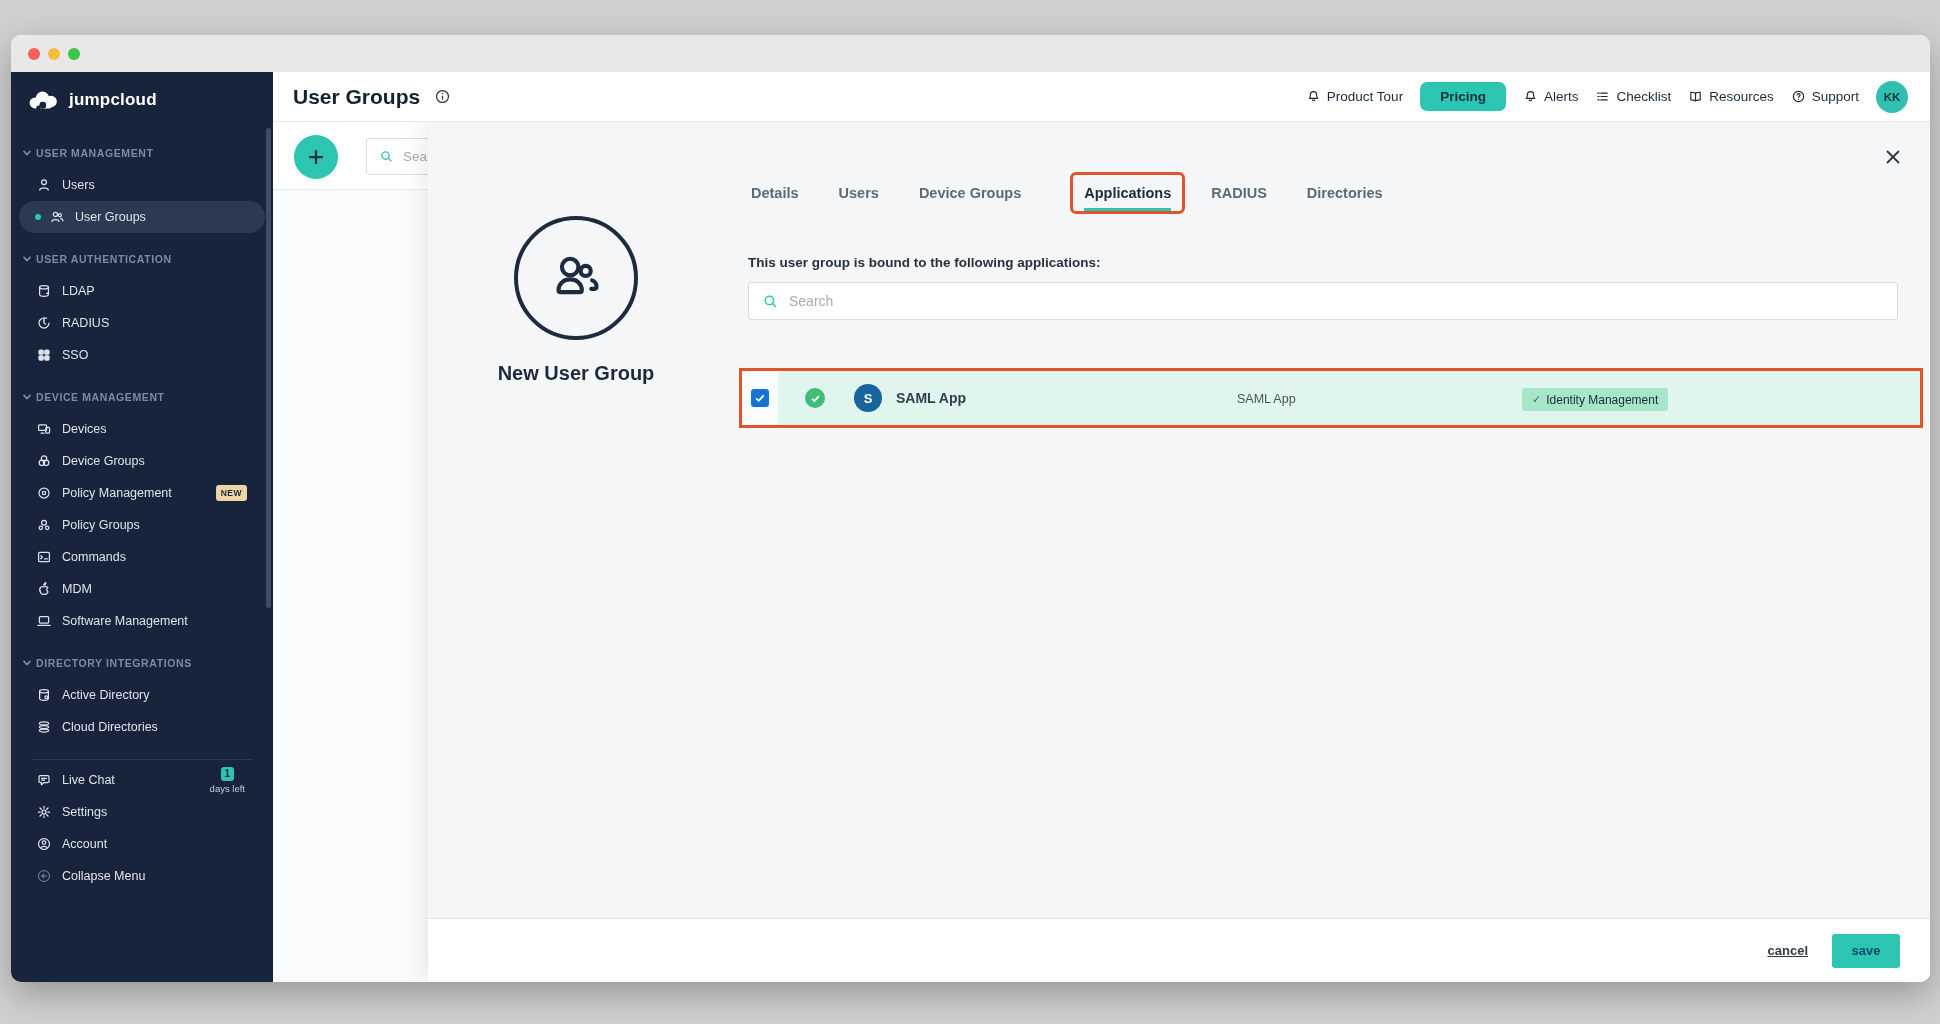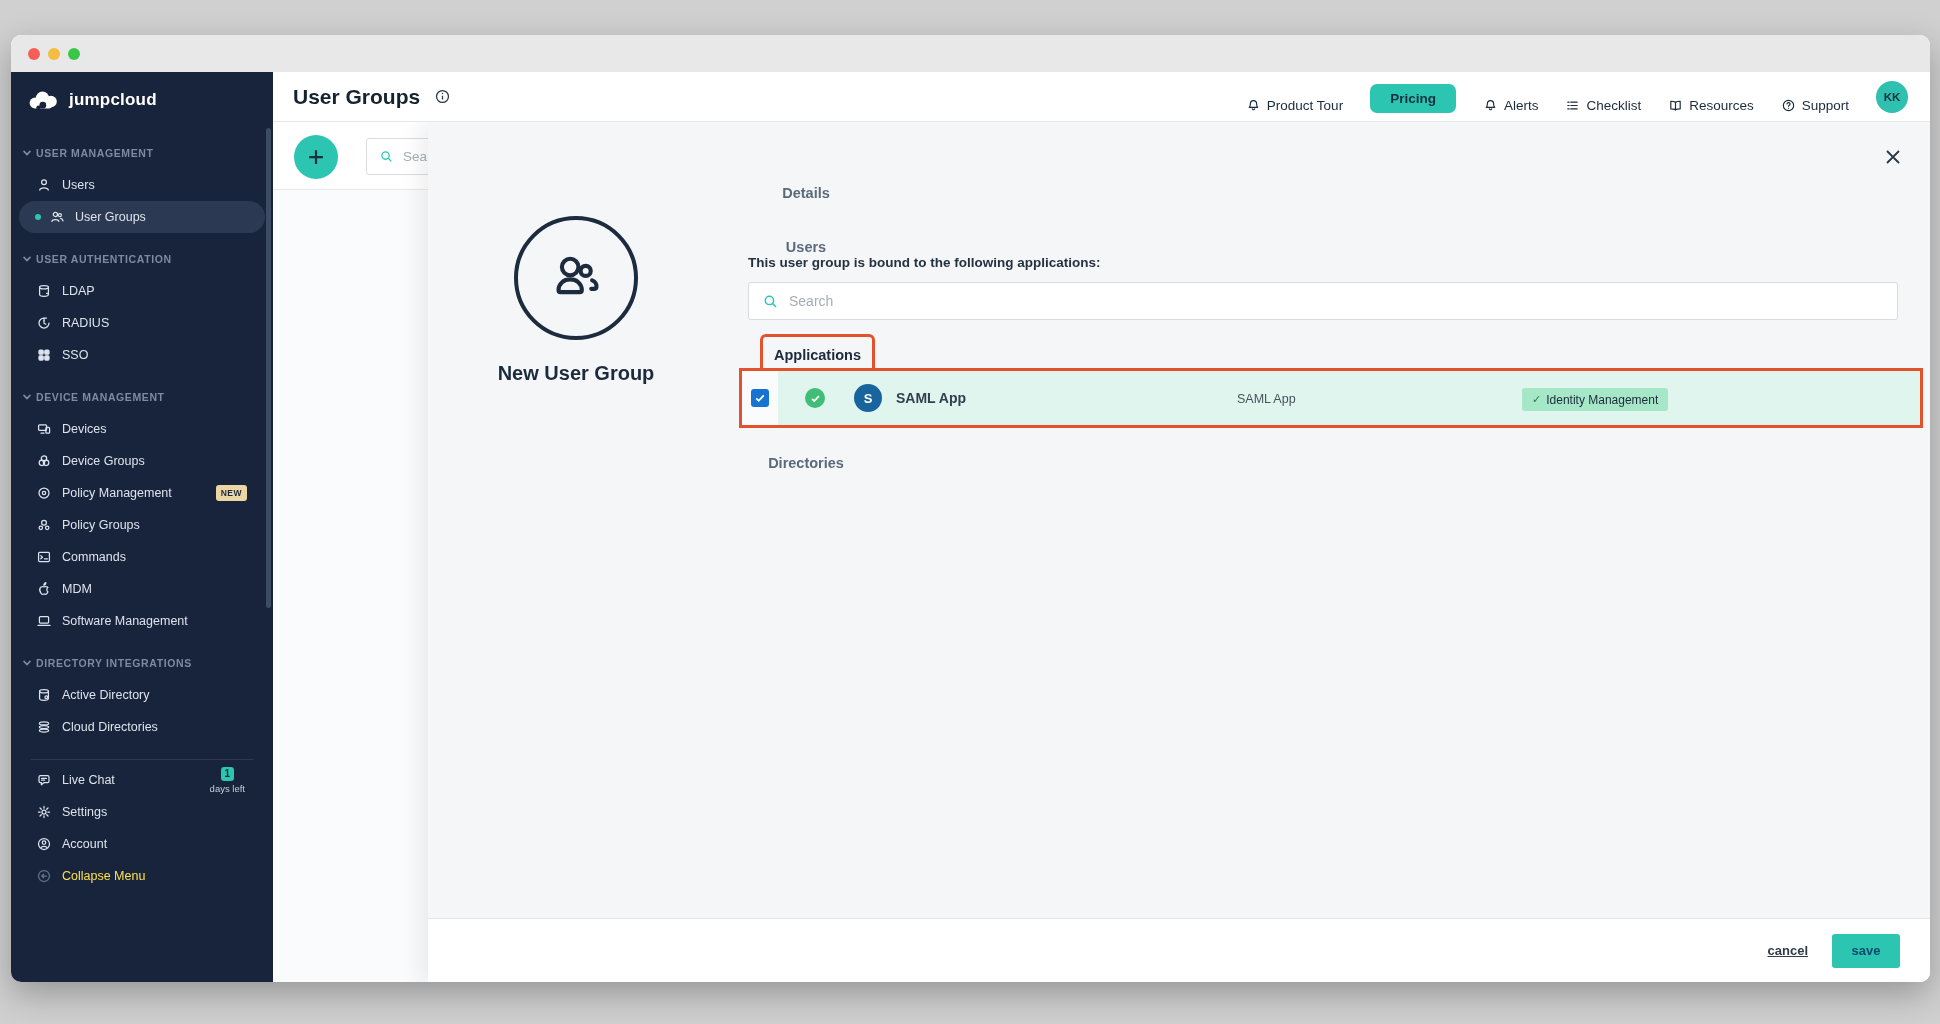--- a/index.html
+++ b/index.html
@@ -17,38 +17,38 @@
   .sidebar { width:262px; flex:none; background:#18243b; color:#dde3ec; position:relative; overflow:hidden; }
   .logo { height:55px; display:flex; align-items:center; padding-left:17px; gap:7px; }
   .logo-mark { width:34px; height:20px; position:relative; flex:none; }
   .logo-text { color:#fff; font-size:17px; font-weight:bold; letter-spacing:.2px; }
   .side-item { height:32px; display:flex; align-items:center; padding-left:24px; font-size:12.5px; color:#dde3ec; cursor:pointer; position:relative; margin:0 8px 0 0; }
   .s-icon { width:17px; height:17px; flex:none; display:inline-flex; align-items:center; justify-content:center; color:#dce3ee; }
   .s-icon svg { width:16px; height:16px; }
   .s-label { margin-left:10px; white-space:nowrap; }
   .side-item.selected { background:#2b3a52; border-radius:16px; margin:0 8px; padding-left:16px; }
   .side-item.selected::before { content:""; width:6px; height:6px; border-radius:50%; background:#2cc5b2; margin-right:7px; flex:none; }
-  .side-item.disabled { color:#fde047; } .side-item.disabled .s-icon{ color:#66748a; }
+  .side-item.disabled { color:#e5e5e5; } .side-item.disabled .s-icon{ color:#66748a; }
   .side-section { height:32px; margin-top:10px; display:flex; align-items:center; padding-left:11px; font-size:10.5px; font-weight:bold; letter-spacing:.6px; color:#7d8aa0; cursor:pointer; }
   .caret { width:10px; height:10px; margin-right:4px; display:inline-flex; color:#7d8aa0; }
   .caret svg{ width:10px; height:10px; }
   .s-badge { margin-left:auto; margin-right:18px; background:#ecd7a4; color:#1b2940; font-size:8.5px; font-weight:bold; letter-spacing:.5px; padding:3px 5px; border-radius:3px; white-space:nowrap; }
   .side-divider { border-top:1px solid #2c3a50; margin:16px 20px 4px 20px; }
   .chat-extra { margin-left:auto; margin-right:20px; display:flex; flex-direction:column; align-items:center; line-height:1; }
   .chat-count { background:#2cc5b2; color:#14293b; font-size:10px; font-weight:bold; padding:2px 4px; border-radius:3px; }
   .chat-caption { margin-top:3px; font-size:9.5px; color:#c6cdd8; }
   .side-scrollthumb { position:absolute; right:2px; top:56px; width:5px; height:480px; border-radius:3px; background:#3d4c63; }
 
   
   .main { flex:1; position:relative; background:#fafbfc; min-width:0; }
   .header { height:50px; background:#fff; border-bottom:1px solid #e6e7ea; display:flex; align-items:center; padding:0 22px 0 20px; position:relative; z-index:3; }
   .page-title { font-size:21px; font-weight:bold; color:#15222f; }
   .info-ic { margin-left:14px; color:#2b3848; display:inline-flex; }
   .info-ic svg{ width:17px; height:17px; }
-  .h-actions { margin-left:auto; display:flex; align-items:flex-end; gap:27px; }
+  .h-actions { margin-left:auto; display:flex; align-items:center; gap:17px; }
   .h-action { display:flex; align-items:center; gap:6px; font-size:13.5px; color:#1b2a3c; cursor:pointer; white-space:nowrap; }
   .h-icon { display:inline-flex; color:#1b2a3c; } .h-icon svg{ width:15px; height:15px; }
   .h-action.h-btn { background:#2cc5b2; padding:7px 20px; border-radius:7px; font-weight:bold; color:#14303f; }
   .h-avatar { width:32px; height:32px; border-radius:50%; background:#2fc0b0; color:#14303f; font-size:11.5px; font-weight:bold; display:flex; align-items:center; justify-content:center; cursor:pointer; }
 
   .content { position:absolute; top:50px; left:0; right:0; bottom:0; }
   .toolbar { position:absolute; left:0; top:0; width:155px; height:68px; background:#fff; border-bottom:1px solid #e8e9eb; overflow:hidden; z-index:1; }
   .fab { position:absolute; left:21px; top:13px; width:44px; height:44px; border-radius:50%; background:#2cc5b2; color:#17303f; display:flex; align-items:center; justify-content:center; cursor:pointer; }
   .fab svg{ width:20px; height:20px; }
   .mini-search { position:absolute; left:93px; top:16px; width:200px; height:37px; background:#fff; border:1px solid #d8dbdf; border-radius:3px; display:flex; align-items:center; padding-left:12px; gap:9px; }
@@ -56,21 +56,21 @@
   .mini-search span { font-size:13.5px; color:#a6adb5; }
 
   
   .modal { position:absolute; left:155px; top:0; right:0; bottom:0; background:#f5f6f8; box-shadow:-8px 0 20px rgba(0,0,0,.07); z-index:2; }
   .close-x { position:absolute; right:26px; top:24px; width:22px; height:22px; color:#2b3848; cursor:pointer; }
   .close-x svg{ width:22px; height:22px; }
   .group-avatar { position:absolute; left:86px; top:94px; width:124px; height:124px; border:4px solid #1d2b3f; border-radius:50%; display:flex; align-items:center; justify-content:center; color:#1d2b3f; }
   .group-avatar svg{ width:62px; height:62px; }
   .group-name { position:absolute; left:0; top:240px; width:296px; text-align:center; font-size:20px; font-weight:bold; color:#1b2a3c; }
 
-  .tabs { position:absolute; left:309px; top:50px; display:flex; align-items:center; gap:12px;flex-direction:column; }
+  .tabs { position:absolute; left:309px; top:50px; display:flex; align-items:center; gap:12px; }
   .tab { padding:10px 11px; font-size:14.5px; font-weight:600; color:#5a6a7a; cursor:pointer; border:3px solid transparent; }
   .tab .tab-inner { padding-bottom:7px; border-bottom:3px solid transparent; }
   .tab.active { color:#1b2a3c; font-weight:bold; }
   .tab.active .tab-inner { border-bottom-color:#2cc5b2; }
   .tab.boxed { border-color:#e2532d; border-radius:6px;margin-left:23px; }
 
   .bound-text { position:absolute; left:320px; top:133px; font-size:13.5px; font-weight:bold; color:#243242; }
   .modal-search { position:absolute; left:320px; top:160px; width:1150px; height:38px; background:#fff; border:1px solid #d8dbdf; border-radius:3px; display:flex; align-items:center; padding-left:13px; gap:10px; }
   .modal-search svg { width:17px; height:17px; color:#2cc5b2; flex:none; }
   .modal-search input { border:none; outline:none; flex:1; font-size:14px; font-family:inherit; color:#333; background:transparent; }

